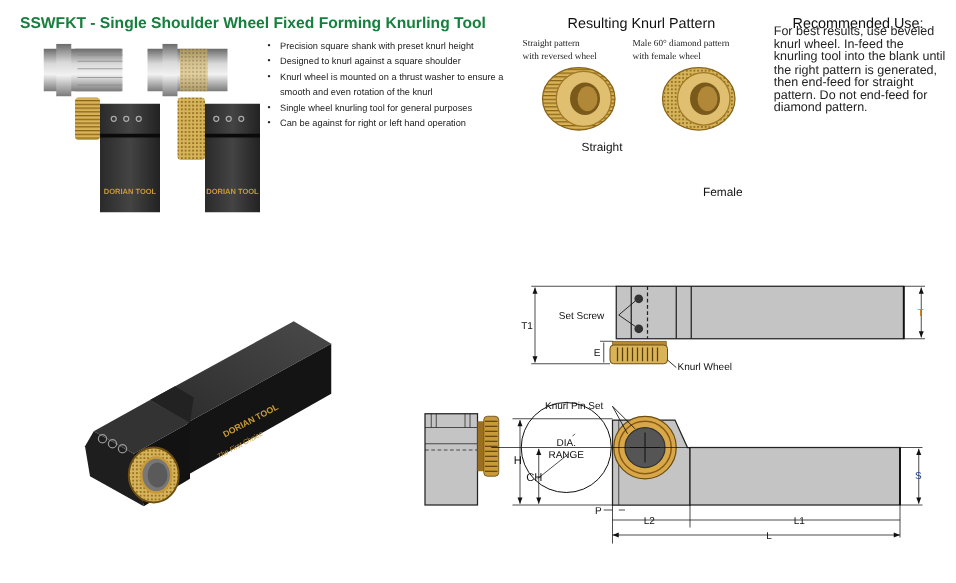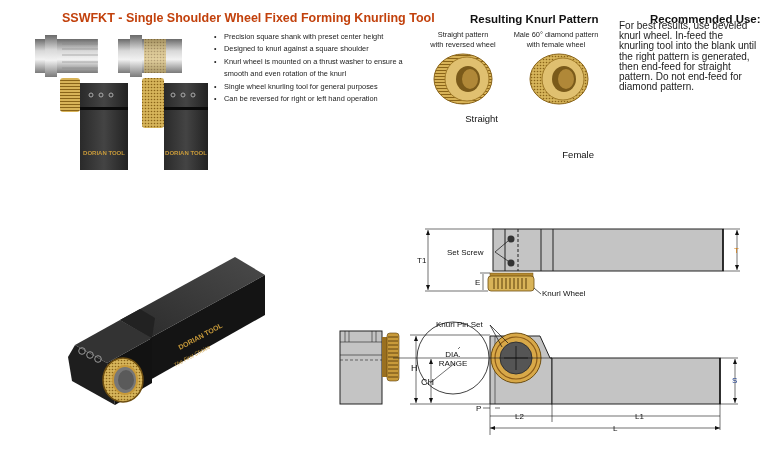--- a/index.html
+++ b/index.html
@@ -1,23 +1,23 @@
 <!DOCTYPE html>
 <html><head>
 <meta charset="utf-8">
 <style>
   html,body{margin:0;padding:0;background:#fff;}
   body{width:765px;height:466px;position:relative;overflow:hidden;font-family:"Liberation Sans",sans-serif;color:#111;}
   .abs{position:absolute;}
-  .title{left:16px;top:11px;font-size:12.5px;font-weight:bold;color:#c2410c;white-space:nowrap;margin-left:46px;}
+  .title{left:16px;top:11px;font-size:12.5px;font-weight:bold;color:#15803d;white-space:nowrap;}
   .features{left:212px;top:31px;width:200px;margin:0;padding:0;list-style:none;font-size:7.4px;line-height:12.4px;color:#222;}
   .features li{position:relative;padding-left:12px;}
   .features li::before{content:"•";position:absolute;left:2px;top:0;font-size:7px;}
-  .sec-title{font-size:11.5px;font-weight:bold;color:#111;white-space:nowrap;margin-left:16px;}
-  .knurl-cap{font-size:7.4px;line-height:10px;text-align:center;color:#222;}
+  .sec-title{font-size:11.5px;font-weight:normal;color:#111;white-space:nowrap;}
+  .knurl-cap{font-size:7.4px;line-height:10px;text-align:left;color:#222;font-family:Liberation Serif, serif;}
   .knurl-name{font-size:9.5px;text-align:right;color:#111;}
   .rec-text{left:619px;top:21px;width:140px;font-size:10px;line-height:10.2px;color:#222;}
   svg text{font-family:"Liberation Sans",sans-serif;}
 </style>
 </head>
 <body>
 
 <div class="abs title">SSWFKT - Single Shoulder Wheel Fixed Forming Knurling Tool</div>
 
 <svg class="abs" style="left:30px;top:35px;" width="180" height="135">
@@ -77,25 +77,25 @@
     <rect x="134" y="72" width="44" height="3" fill="#0a0a0a"></rect>
     <circle cx="143" cy="60" r="2" fill="none" stroke="#aaa"></circle>
       <circle cx="153" cy="60" r="2" fill="none" stroke="#aaa"></circle>
       <circle cx="163" cy="60" r="2" fill="none" stroke="#aaa"></circle>
     <rect x="112" y="43" width="22" height="50" rx="3" fill="url(#diamond)"></rect>
     <text x="156" y="120" font-size="6" fill="#c89a3a" text-anchor="middle" font-weight="bold">DORIAN TOOL</text>
   </g>
 </svg>
 
 <ul class="abs features">
-  <li>Precision square shank with preset center height</li>
+  <li>Precision square shank with preset knurl height</li>
   <li>Designed to knurl against a square shoulder</li>
   <li>Knurl wheel is mounted on a thrust washer to ensure a smooth and even rotation of the knurl</li>
   <li>Single wheel knurling tool for general purposes</li>
-  <li>Can be reversed for right or left hand operation</li>
+  <li>Can be against for right or left hand operation</li>
 </ul>
 
 <div class="abs sec-title" style="left:454px;top:13px;">Resulting Knurl Pattern</div>
 
 <div class="abs knurl-cap" style="left:418px;top:30px;width:90px;">
   <div>Straight pattern</div>
   <div>with reversed wheel</div>
 </div>
 <div class="abs knurl-cap" style="left:506px;top:30px;width:100px;">
   <div>Male 60° diamond pattern</div>

